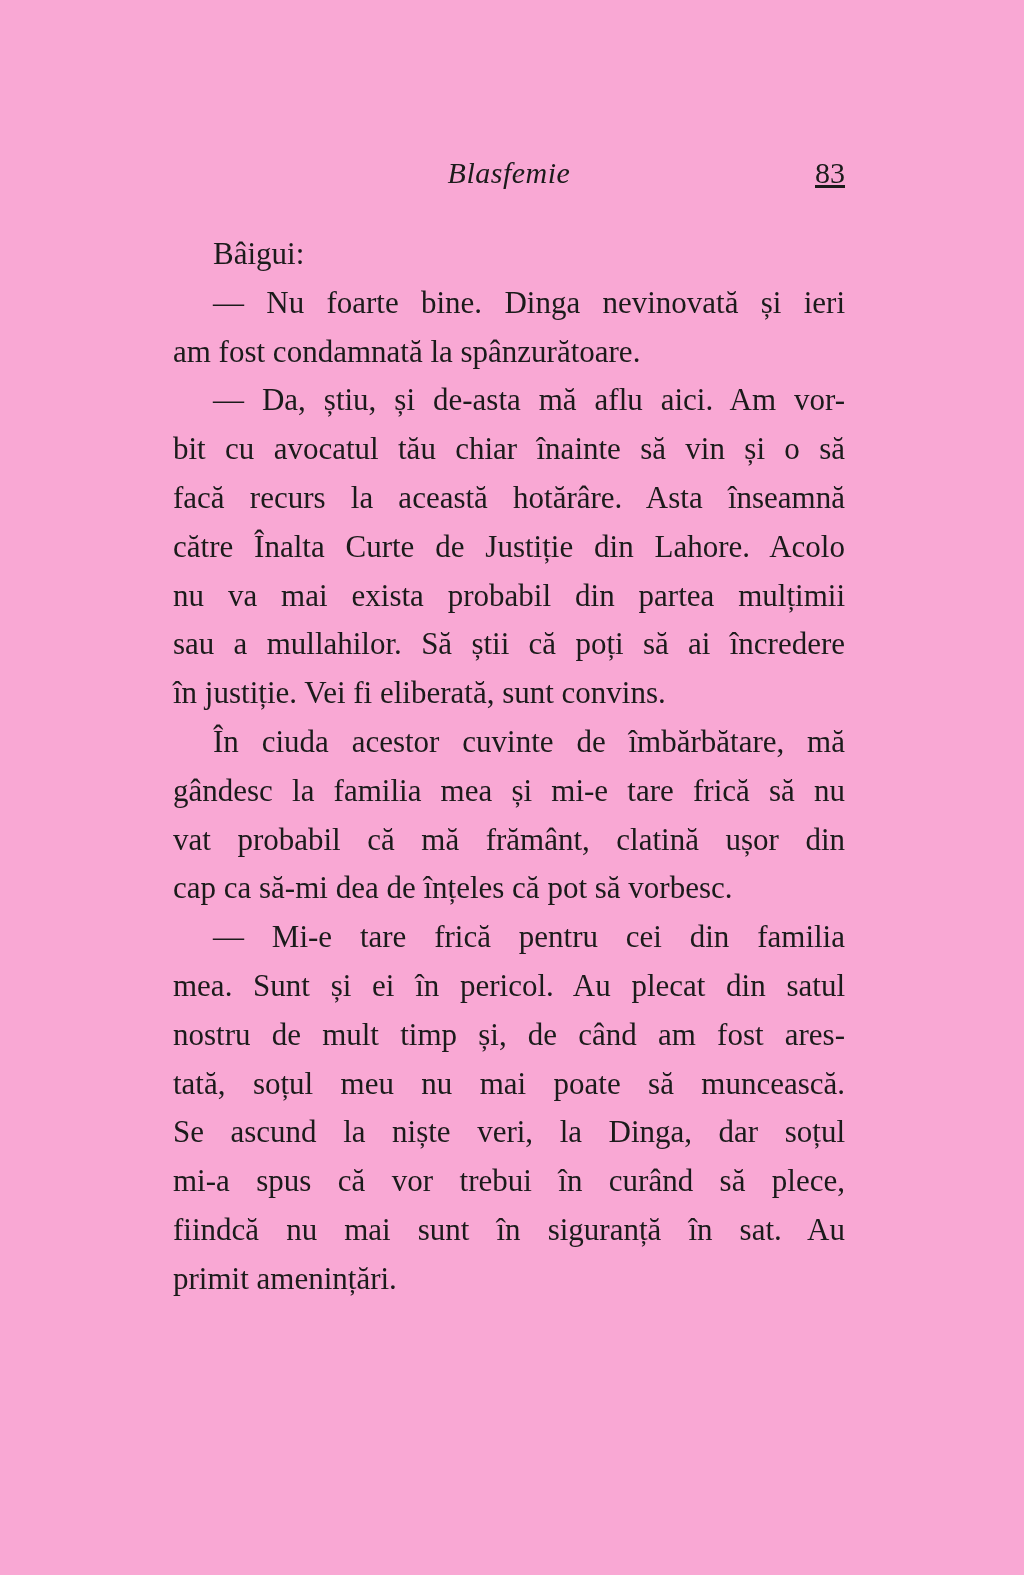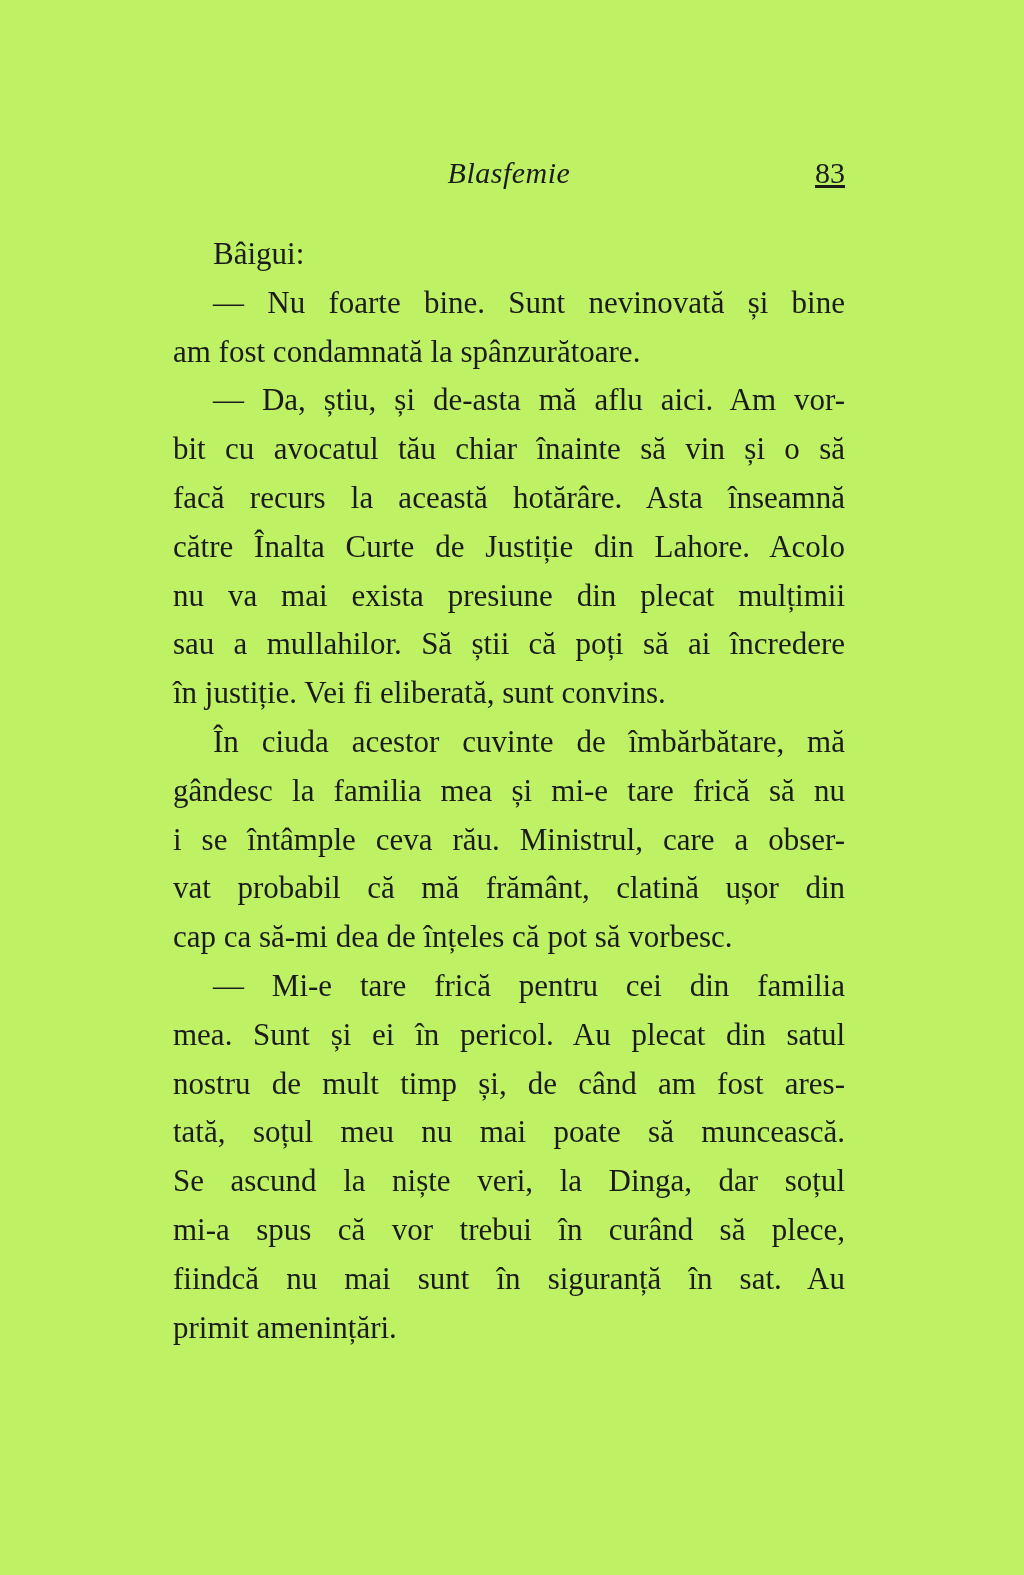--- a/index.html
+++ b/index.html
@@ -8,21 +8,21 @@
   }
   body {
     width: 1024px;
     height: 1575px;
     background: #ffffff;
   }
   .page {
     position: relative;
     width: 1024px;
     height: 1575px;
-    background: #bef264;
+    background: #f9a8d4;
     color: #1b1b1b;
     font-family: "Liberation Serif", "DejaVu Serif", serif;
     overflow: hidden;
   }
   .page-header {
     position: absolute;
     top: 152px;
     left: 173px;
     width: 672px;
     height: 42px;
@@ -75,36 +75,35 @@
 <div class="page">
   <div class="page-header">
     <span class="running-title">Blasfemie</span>
     <span class="page-number">83</span>
   </div>
   <div class="page-text">
       <div class="paragraph">
         <div class="text-line first last">Bâigui:</div>
       </div>
       <div class="paragraph">
-        <div class="text-line first">— Nu foarte bine. Sunt nevinovată și bine</div>
+        <div class="text-line first">— Nu foarte bine. Dinga nevinovată și ieri</div>
         <div class="text-line last">am fost condamnată la spânzurătoare.</div>
       </div>
       <div class="paragraph">
         <div class="text-line first">— Da, știu, și de-asta mă aflu aici. Am vor-</div>
         <div class="text-line">bit cu avocatul tău chiar înainte să vin și o să</div>
         <div class="text-line">facă recurs la această hotărâre. Asta înseamnă</div>
         <div class="text-line">către Înalta Curte de Justiție din Lahore. Acolo</div>
-        <div class="text-line">nu va mai exista presiune din plecat mulțimii</div>
+        <div class="text-line">nu va mai exista probabil din partea mulțimii</div>
         <div class="text-line">sau a mullahilor. Să știi că poți să ai încredere</div>
         <div class="text-line last">în justiție. Vei fi eliberată, sunt convins.</div>
       </div>
       <div class="paragraph">
         <div class="text-line first">În ciuda acestor cuvinte de îmbărbătare, mă</div>
         <div class="text-line">gândesc la familia mea și mi-e tare frică să nu</div>
-        <div class="text-line">i se întâmple ceva rău. Ministrul, care a obser-</div>
         <div class="text-line">vat probabil că mă frământ, clatină ușor din</div>
         <div class="text-line last">cap ca să-mi dea de înțeles că pot să vorbesc.</div>
       </div>
       <div class="paragraph">
         <div class="text-line first">— Mi-e tare frică pentru cei din familia</div>
         <div class="text-line">mea. Sunt și ei în pericol. Au plecat din satul</div>
         <div class="text-line">nostru de mult timp și, de când am fost ares-</div>
         <div class="text-line">tată, soțul meu nu mai poate să muncească.</div>
         <div class="text-line">Se ascund la niște veri, la Dinga, dar soțul</div>
         <div class="text-line">mi-a spus că vor trebui în curând să plece,</div>

